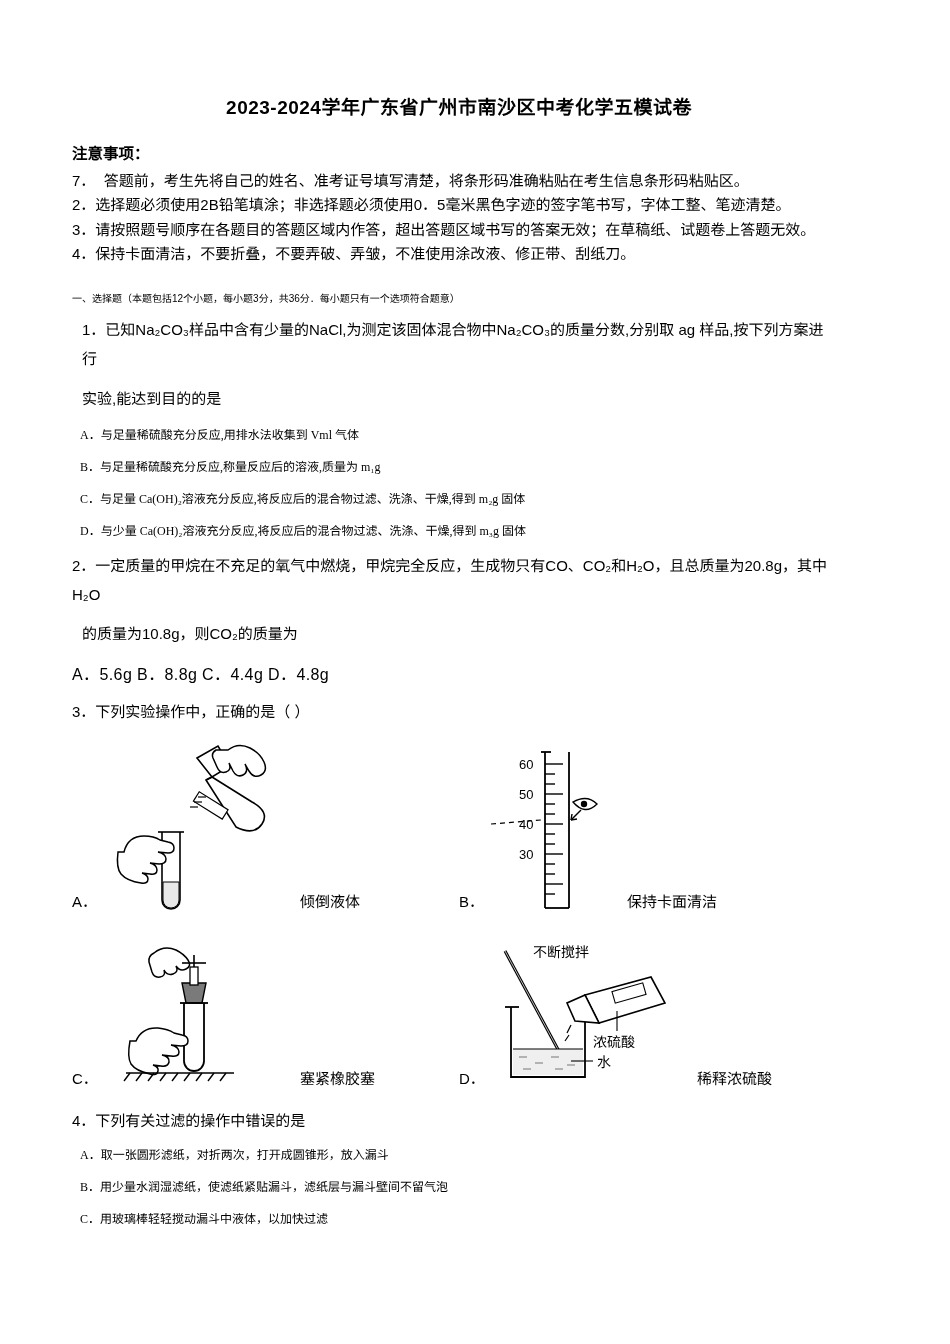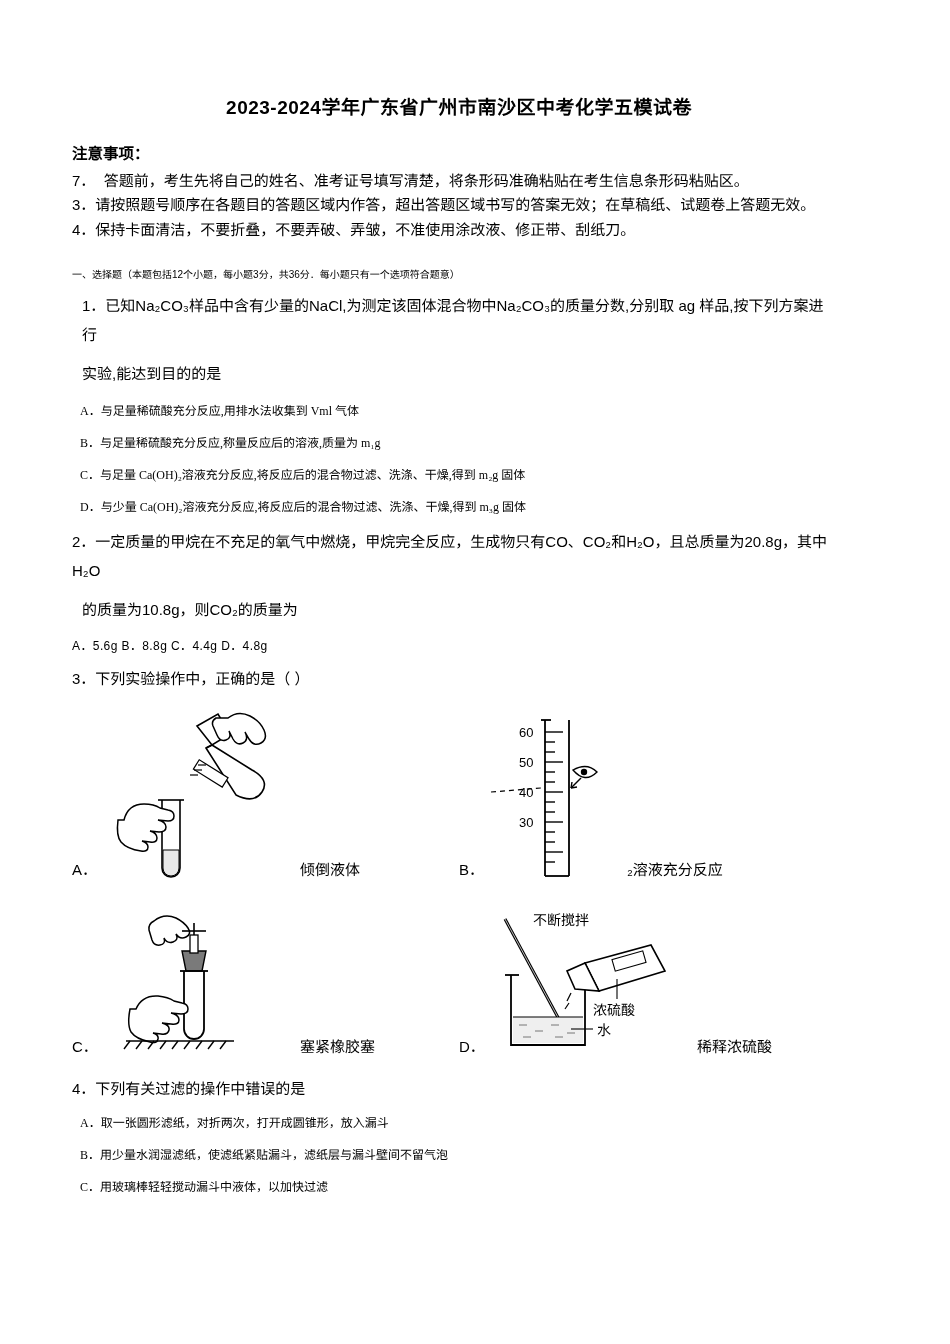--- a/index.html
+++ b/index.html
@@ -58,21 +58,21 @@
     margin: 6px 0 0 0;
     font-family: "Liberation Sans", "DejaVu Sans", sans-serif;
   }
   .opt {
     font-size: 12px;
     line-height: 2.0;
     margin: 8px;
     font-family: Liberation Serif, serif;
   }
   .opt-inline {
-    font-size: 12px;
+    font-size: 16px;
     line-height: 2.0;
     margin: 0;
     font-family: "Liberation Sans", "DejaVu Sans", sans-serif;
     letter-spacing: 0.4px;
   }
 
   
   .fig-block {
     margin-top: 14px;
     margin-bottom: 10px;
@@ -109,20 +109,21 @@
 </style>
 </head>
 <body>
 
 <div class="page">
 
   <div class="doc-title">2023-2024学年广东省广州市南沙区中考化学五模试卷</div>
 
   <div class="notice-title">注意事项：</div>
   <div class="notice-line">7．  答题前，考生先将自己的姓名、准考证号填写清楚，将条形码准确粘贴在考生信息条形码粘贴区。</div>
+  <div class="notice-line">2．选择题必须使用2B铅笔填涂；非选择题必须使用0．5毫米黑色字迹的签字笔书写，字体工整、笔迹清楚。</div>
   <div class="notice-line">3．请按照题号顺序在各题目的答题区域内作答，超出答题区域书写的答案无效；在草稿纸、试题卷上答题无效。</div>
   <div class="notice-line">4．保持卡面清洁，不要折叠，不要弄破、弄皱，不准使用涂改液、修正带、刮纸刀。</div>
 
   <div class="section-head">一、选择题（本题包括12个小题，每小题3分，共36分．每小题只有一个选项符合题意）</div>
 
   <div>
     <div class="q-line"><span>1．</span><span>已知Na₂CO₃样品中含有少量的NaCl,为测定该固体混合物中Na₂CO₃的质量分数,分别取 ag 样品,按下列方案进行</span></div>
     <div class="q-line">实验,能达到目的的是</div>
     <div class="opt">A．与足量稀硫酸充分反应,用排水法收集到 Vml 气体</div>
     <div class="opt">B．与足量稀硫酸充分反应,称量反应后的溶液,质量为 m₁g</div>
@@ -223,21 +224,21 @@
                 <path d="M84 62 q14 -8 24 2 q-12 12 -24 -2 Z" fill="#fff" stroke="#000" stroke-width="1.4"></path>
                 <circle cx="95" cy="64" r="3.2"></circle>
               </g>
 
               <g stroke="#000" stroke-width="1.4" fill="none">
                 <path d="M92 70 L82 80"></path>
                 <path d="M82 80 L88 79 M82 80 L83 74"></path>
               </g>
             </svg>
           </div>
-          <div class="fig-caption">₂溶液充分反应</div>
+          <div class="fig-caption">保持卡面清洁</div>
         </div>
       </div>
 
       <div class="fig-row fig-row-2">
 
         <div class="fig-cell">
           <div class="fig-label">C．</div>
           <div class="fig-art">
             <svg width="190" height="155" viewBox="0 0 190 155" xmlns="http://www.w3.org/2000/svg">
 

